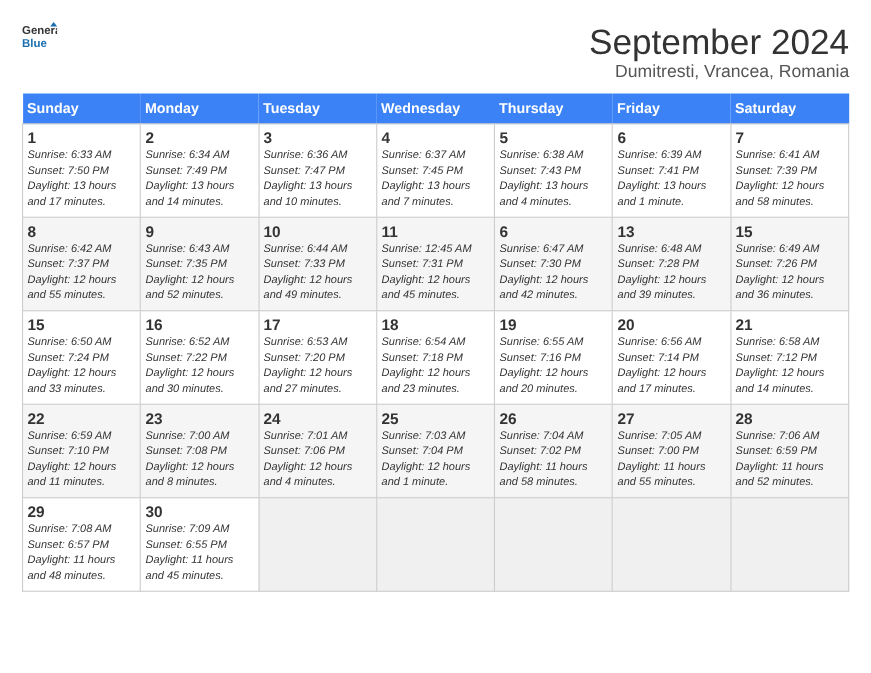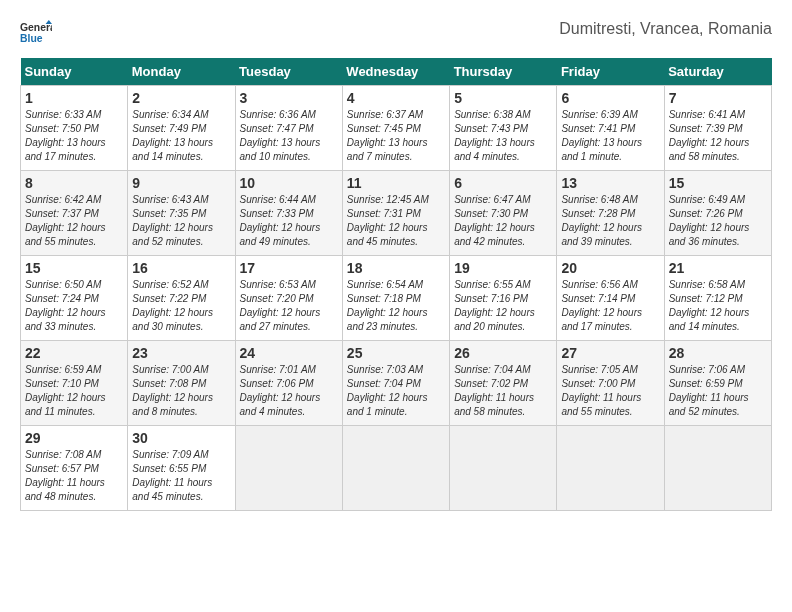--- a/index.html
+++ b/index.html
@@ -30,29 +30,28 @@
     }
     .title-block h1 {
       font-size: 32px;
       font-weight: normal;
       color: #333;
     }
     .title-block h2 {
       font-size: 16px;
       font-weight: normal;
       color: #555;
-      text-align: center;
     }
     table {
       width: 100%;
       border-collapse: collapse;
       font-size: 11px;
     }
     thead tr th {
-      background-color: #0f766e;
+      background-color: #3b82f6;
       color: #fff;
       padding: 6px 4px;
       text-align: left;
       font-size: 13px;
       font-weight: bold;
     }
     tbody tr td {
       border: 1px solid #ccc;
       padding: 4px 4px;
       vertical-align: top;
@@ -87,20 +86,21 @@
 
 <div class="header">
   <div class="logo">
     <svg class="logo-icon" viewBox="0 0 40 35">
       <text x="0" y="14" font-size="13" font-weight="bold" fill="#333">General</text>
       <text x="0" y="28" font-size="13" font-weight="bold" fill="#1a6faf">Blue</text>
       <polygon points="32,5 40,5 36,0" fill="#1a6faf"></polygon>
     </svg>
   </div>
   <div class="title-block">
+    <h1>September 2024</h1>
     <h2>Dumitresti, Vrancea, Romania</h2>
   </div>
 </div>
 
 <table>
   <thead>
     <tr>
     <th>Sunday</th>
         <th>Monday</th>
         <th>Tuesday</th>

